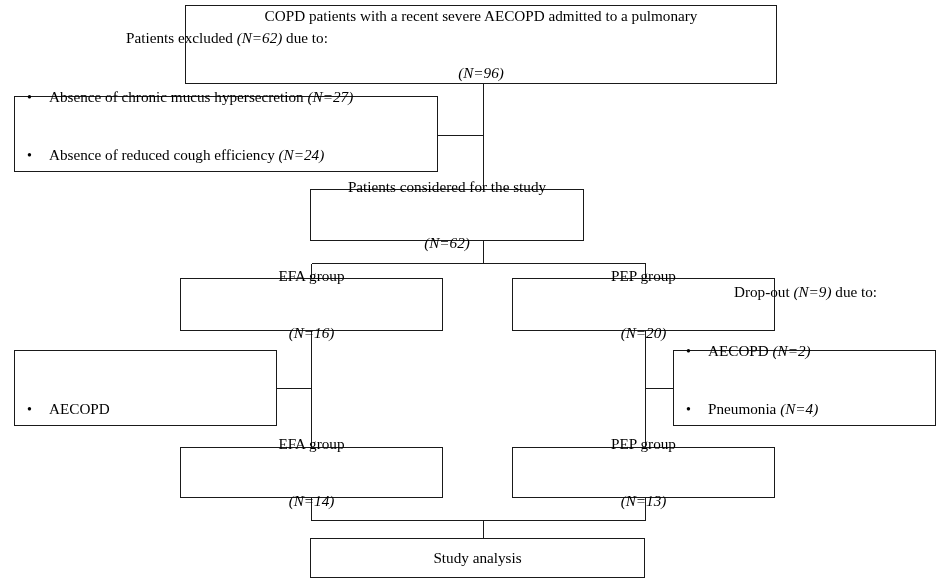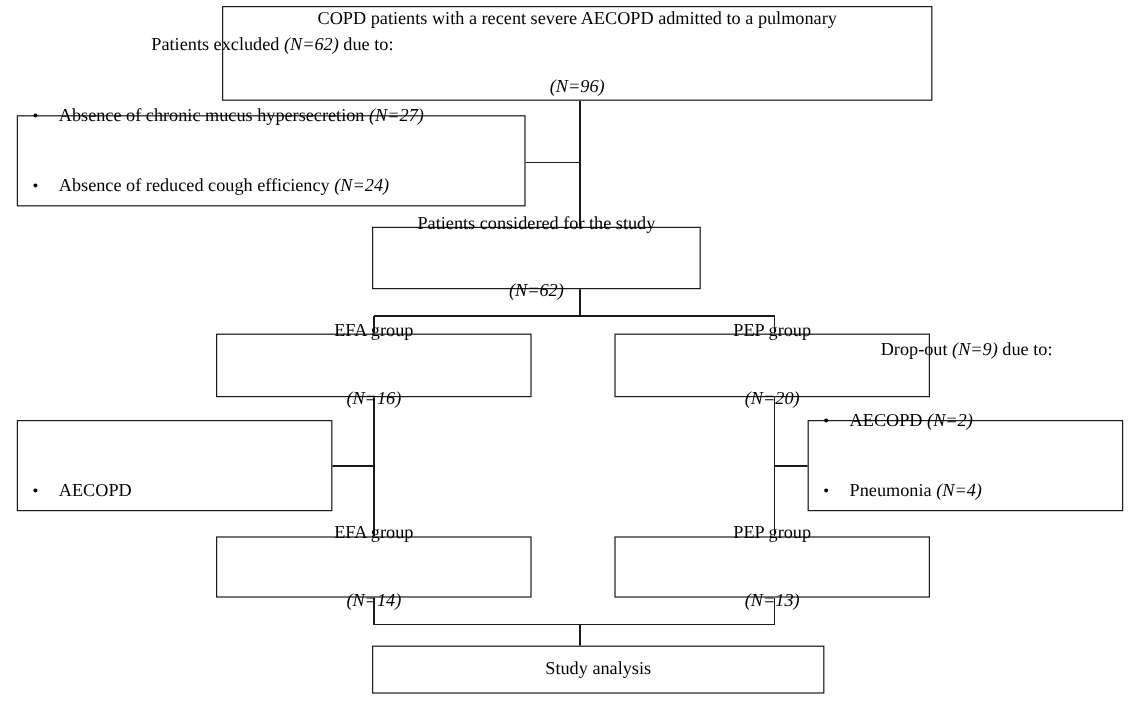--- a/index.html
+++ b/index.html
@@ -82,21 +82,21 @@
   
   #node-enrollment   { left: 185px; top: 5px;   width: 592px; height: 79px; }
   #node-excluded     { left: 14px;  top: 96px;  width: 424px; height: 76px; }
   #node-considered   { left: 310px; top: 189px; width: 274px; height: 52px; }
   #node-efa-alloc    { left: 180px; top: 278px; width: 263px; height: 53px; }
   #node-pep-alloc    { left: 512px; top: 278px; width: 263px; height: 53px; }
   #node-dropout-efa  { left: 14px;  top: 350px; width: 263px; height: 76px; }
   #node-dropout-pep  { left: 673px; top: 350px; width: 263px; height: 76px; }
   #node-efa-final    { left: 180px; top: 447px; width: 263px; height: 51px; }
   #node-pep-final    { left: 512px; top: 447px; width: 263px; height: 51px; }
-  #node-analysis     { left: 310px; top: 538px; width: 377px; height: 40px; }
+  #node-analysis     { left: 310px; top: 538px; width: 335px; height: 40px; }
 </style>
 </head>
 <body>
 
 <div id="flow-root">
 
   <svg id="connectors" viewBox="0 0 949 584" width="949" height="584" aria-hidden="true">
     <g stroke="#1a1a1a" stroke-width="1.2" fill="none" shape-rendering="crispEdges">
 
       <line x1="483.5" y1="84" x2="483.5" y2="189"></line>

